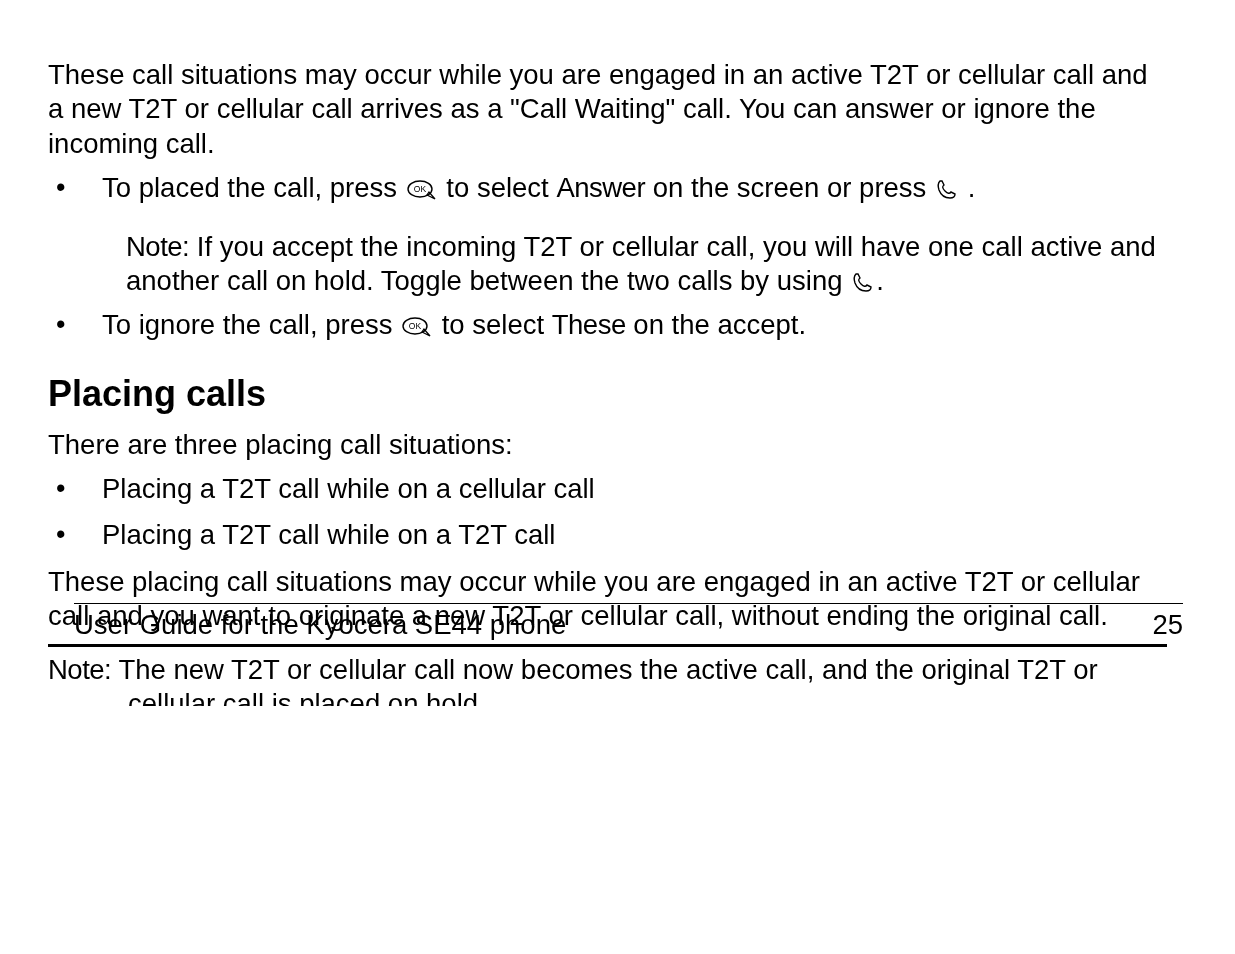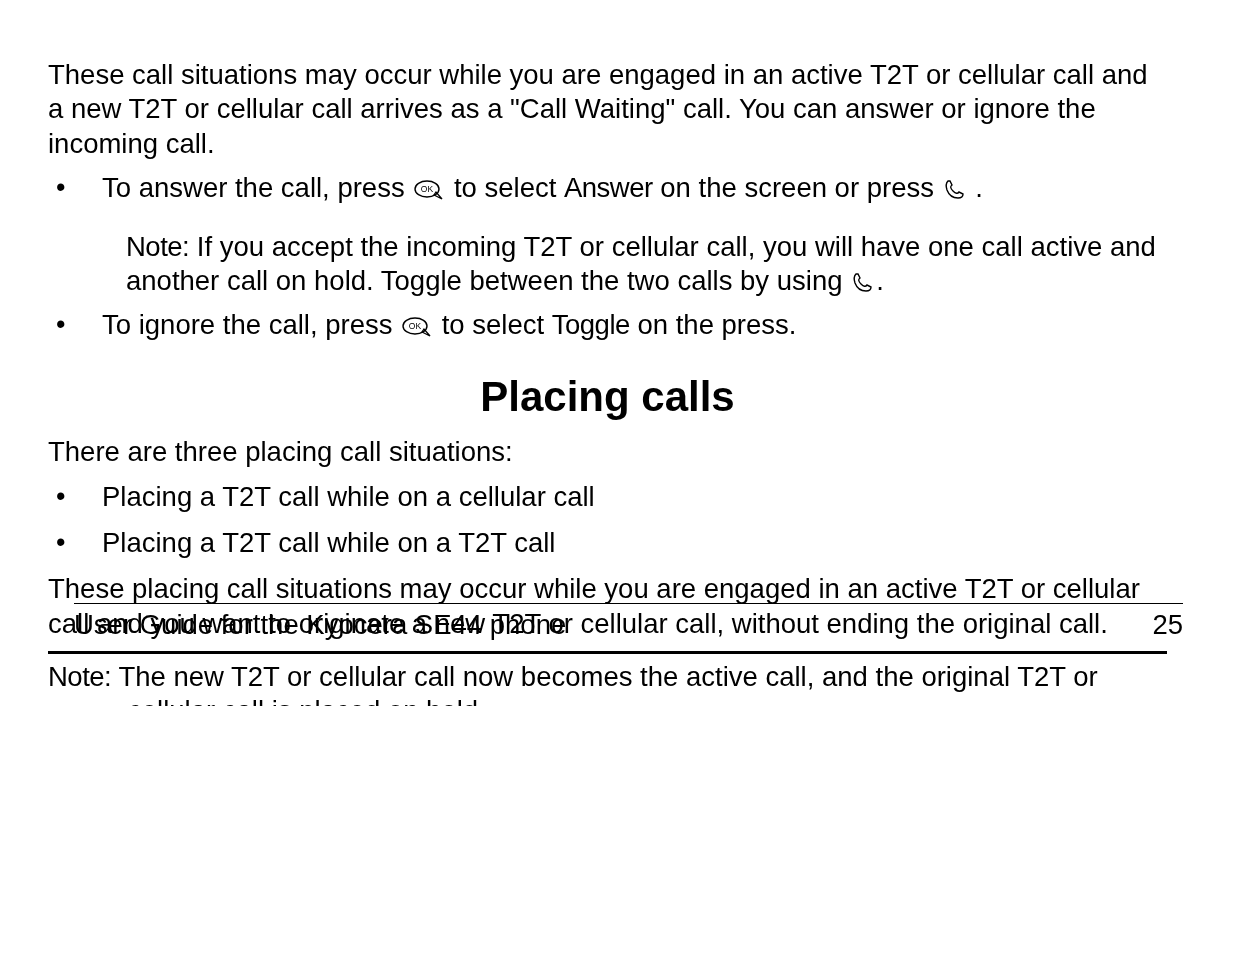--- a/index.html
+++ b/index.html
@@ -45,23 +45,22 @@
     margin-top: 24px;
   }
   .cond-bold {
     font-weight: 400;
     font-family: Arial, Helvetica, sans-serif;
     letter-spacing: -0.5px;
   }
   h2.section {
     font-family: Arial, Helvetica, sans-serif;
     font-weight: 700;
-    font-size: 42px;
+    font-size: 36px;
     margin: 28px 0 12px 0;
-    text-align: center;
   }
   ul.simple {
     list-style: none;
     margin: 4px 0 8px 0;
     padding: 0;
   }
   ul.simple > li {
     position: relative;
     padding-left: 54px;
     margin-bottom: 12px;
@@ -110,21 +109,21 @@
 </style>
 </head>
 <body>
 
 <div class="page">
 
   <p class="para">These call situations may occur while you are engaged in an active T2T or cellular call and a new T2T or cellular call arrives as a "Call Waiting" call. You can answer or ignore the incoming call.</p>
 
   <ul class="bullets">
     <li>
-      <span>To answer the call, press </span>
+      <span>To placed the call, press </span>
       <span class="ic">
         <svg width="30" height="20" viewBox="0 0 30 20">
           <ellipse cx="13" cy="9" rx="12" ry="8" fill="none" stroke="#000" stroke-width="1.4"></ellipse>
           <path d="M20 15 L28 19 L22 12 Z" fill="none" stroke="#000" stroke-width="1.3"></path>
           <text x="13" y="12" text-anchor="middle" font-family="Arial" font-size="8.5" fill="#000">OK</text>
         </svg>
       </span>
       <span> to select </span>
       <span class="cond-bold">Answer</span>
       <span> on the screen or press </span>
@@ -148,22 +147,22 @@
     <li>
       <span>To ignore the call, press </span>
       <span class="ic">
         <svg width="30" height="20" viewBox="0 0 30 20">
           <ellipse cx="13" cy="9" rx="12" ry="8" fill="none" stroke="#000" stroke-width="1.4"></ellipse>
           <path d="M20 15 L28 19 L22 12 Z" fill="none" stroke="#000" stroke-width="1.3"></path>
           <text x="13" y="12" text-anchor="middle" font-family="Arial" font-size="8.5" fill="#000">OK</text>
         </svg>
       </span>
       <span> to select </span>
-      <span class="cond-bold">Toggle</span>
-      <span> on the press.</span>
+      <span class="cond-bold">These</span>
+      <span> on the accept.</span>
     </li>
   </ul>
 
   <h2 class="section">Placing calls</h2>
 
   <p class="para">There are three placing call situations:</p>
 
   <ul class="simple">
     <li>Placing a T2T call while on a cellular call</li>
     <li>Placing a T2T call while on a T2T call</li>

